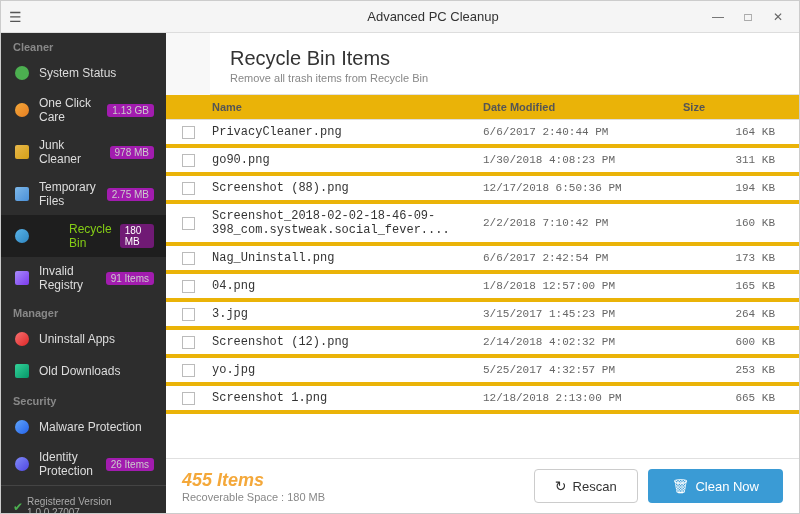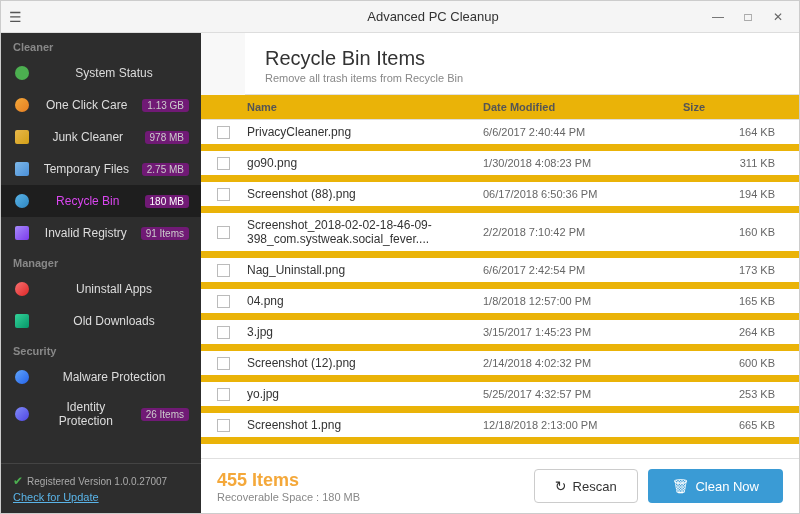--- a/index.html
+++ b/index.html
@@ -12,53 +12,53 @@
     .title-bar-left { display: flex; align-items: center; gap: 8px; }
     .title-bar-title { font-size: 13px; color: #333; font-weight: 400; flex: 1; text-align: center; position: absolute; left: 50%; transform: translateX(-50%); margin-left: 33px; }
     .title-bar-controls { display: flex; gap: 4px; }
     .title-btn { width: 26px; height: 20px; border: none; background: transparent; cursor: pointer; font-size: 12px; color: #666; display: flex; align-items: center; justify-content: center; }
     .hamburger-icon { font-size: 14px; color: #555; cursor: pointer; }
 
     
     .main-layout { display: flex; flex: 1; overflow: hidden; }
 
     
-    .sidebar { width: 200px; background: #2d2d2d; color: #ccc; display: flex; flex-direction: column; flex-shrink: 0; overflow: hidden; }
+    .sidebar { width: 165px; background: #2d2d2d; color: #ccc; display: flex; flex-direction: column; flex-shrink: 0; overflow: hidden; }
     .sidebar-section-label { font-size: 11px; color: #888; padding: 8px 12px 4px; text-transform: none; font-weight: 600; }
-    .sidebar-item { display: flex; align-items: center; padding: 7px 12px; cursor: pointer; position: relative; gap: 8px; text-align: center; }
+    .sidebar-item { display: flex; align-items: center; padding: 7px 12px; cursor: pointer; position: relative; gap: 8px; }
     .sidebar-item.active { background: #1e1e1e; }
     .sidebar-item .item-icon { width: 18px; height: 18px; flex-shrink: 0; display: flex; align-items: center; justify-content: center; }
     .sidebar-item .item-label { flex: 1; font-size: 12px; color: #ddd; }
-    .sidebar-item .item-badge { background: #701a75; color: #ccc; font-size: 10px; padding: 1px 5px; border-radius: 3px; }
-    .sidebar-item.active .item-label { color: #d946ef; }
+    .sidebar-item .item-badge { background: #a21caf; color: #ccc; font-size: 10px; padding: 1px 5px; border-radius: 3px; }
+    .sidebar-item.active .item-label { color: #84cc16; margin-left: 30px; }
     .sidebar-item.active .item-badge { background: #701a75; color: #fff; }
 
     .sidebar-bottom { margin-top: auto; border-top: 1px solid #444; padding: 10px 12px; font-size: 11px; }
     .registered-text { color: #aaa; font-size: 10px; margin-bottom: 3px; display: flex; align-items: center; gap: 4px; }
     .check-update { color: #5ab4e8; text-decoration: underline; cursor: pointer; font-size: 11px; }
 
     
     .content { flex: 1; display: flex; flex-direction: column; background: #f8f8f8; overflow: hidden; }
     .content-header { background: #fff; padding: 14px 20px 10px; border-bottom: 1px solid #e0e0e0; margin-left: 44px; }
     .content-title { font-size: 20px; font-weight: 300; color: #333; }
     .content-subtitle { font-size: 11px; color: #888; margin-top: 2px; }
 
     
     .table-container { flex: 1; overflow-y: auto; background: #fff; }
     .table-header { display: grid; grid-template-columns: 30px 1fr 200px 100px; padding: 6px 16px; background: #eab308; border-bottom: 1px solid #ddd; font-size: 11px; font-weight: 600; color: #555; position: sticky; top: 0; }
-    .table-row { display: grid; grid-template-columns: 30px 1fr 200px 100px; padding: 5px 16px; border-bottom: 7px solid #eab308; align-items: center; }
+    .table-row { display: grid; grid-template-columns: 30px 1fr 200px 100px; padding: 5px 16px; border-bottom: 4px solid #eab308; align-items: center; font-family: Liberation Mono, monospace; }
     .table-row .col-check { display: flex; align-items: center; }
     .table-row .col-name { font-size: 12px; color: #333; }
     .table-row .col-date { font-size: 11px; color: #666; }
     .table-row .col-size { font-size: 11px; color: #666; text-align: right; padding-right: 8px; }
     .checkbox { width: 13px; height: 13px; border: 1px solid #bbb; background: #fff; display: inline-block; }
 
     
     .content-footer { background: #fff; border-top: 1px solid #e0e0e0; padding: 10px 16px; display: flex; align-items: center; justify-content: space-between; flex-shrink: 0; }
-    .footer-info .items-count { font-size: 16px; font-weight: 500; color: #333; }
+    .footer-info .items-count { font-size: 16px; font-weight: 500; color: #333; font-style: italic; }
     .footer-info .items-count span { font-size: 18px; font-weight: bold; color: #f4a83a; }
     .footer-info .recoverable { font-size: 11px; color: #888; }
     .footer-actions { display: flex; gap: 10px; }
     .btn-rescan { background: #fff; border: 1px solid #ccc; color: #333; padding: 8px 20px; border-radius: 4px; cursor: pointer; font-size: 13px; display: flex; align-items: center; gap: 6px; }
     .btn-clean { background: #3a9bd5; border: none; color: #fff; padding: 8px 24px; border-radius: 4px; cursor: pointer; font-size: 13px; display: flex; align-items: center; gap: 6px; font-weight: 500; }
 
     
     .table-container::-webkit-scrollbar { width: 8px; }
     .table-container::-webkit-scrollbar-track { background: #f0f0f0; }
     .table-container::-webkit-scrollbar-thumb { background: #ccc; border-radius: 4px; }
@@ -211,21 +211,21 @@
               </div>
       <div class="col-name">go90.png</div>
       <div class="col-date">1/30/2018 4:08:23 PM</div>
       <div class="col-size">311 KB</div>
     </div>
             <div class="table-row">
       <div class="col-check">
                 <div class="checkbox"></div>
               </div>
       <div class="col-name">Screenshot (88).png</div>
-      <div class="col-date">06/17/2018 6:50:36 PM</div>
+      <div class="col-date">12/17/2018 6:50:36 PM</div>
       <div class="col-size">194 KB</div>
     </div>
             <div class="table-row">
       <div class="col-check">
                 <div class="checkbox"></div>
               </div>
       <div class="col-name">Screenshot_2018-02-02-18-46-09-398_com.systweak.social_fever....</div>
       <div class="col-date">2/2/2018 7:10:42 PM</div>
       <div class="col-size">160 KB</div>
     </div>

